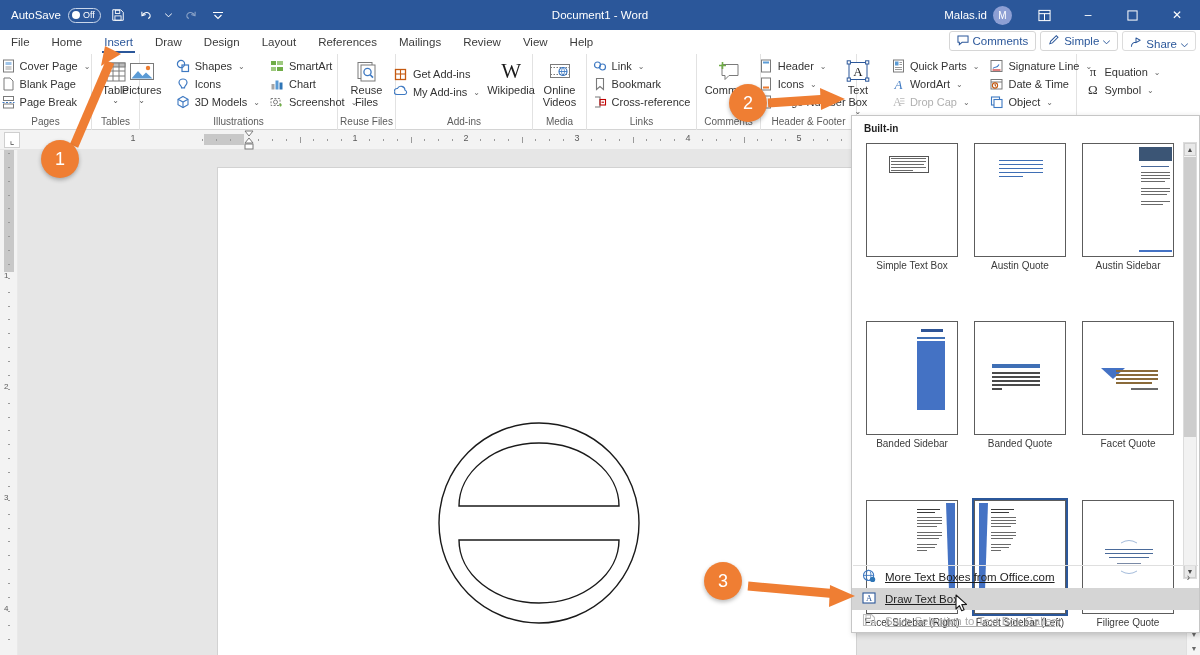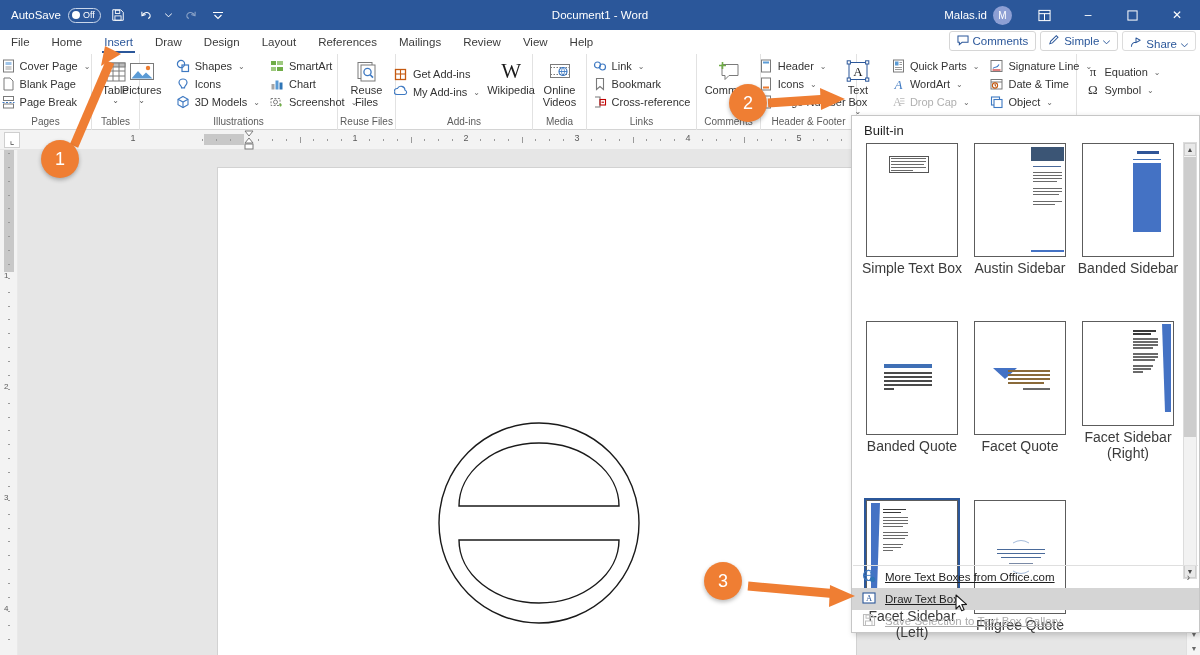--- a/index.html
+++ b/index.html
@@ -165,34 +165,34 @@
     display: flex; align-items: center; justify-content: center;
     font-size: 7px; color: #6a6a6a; }
 
   
   .gallery {
     position: absolute; left: 851px; top: 115px; width: 349px; height: 518px;
     background: #ffffff; border: 1px solid #c6c6c6;
     box-shadow: 2px 2px 6px rgba(0,0,0,0.18);
   }
   .gal-title {
-    font-size: 13px; font-weight: normal; color: #1f1f1f;
+    font-size: 10px; font-weight: bold; color: #1f1f1f;
     padding: 7px 0 5px 12px;
   }
   .gal-grid {
     position: absolute; left: 6px; top: 27px; width: 324px; height: 535px;
     display: flex; flex-wrap: wrap; gap: 0px; overflow: hidden;
   }
   .gal-cell { width: 108px; height: 140px; display: flex; flex-direction: column; align-items: center; }
   .gal-thumb {
     width: 92px; height: 114px; background: #ffffff; border: 1px solid #5c5c5c;
     position: relative; overflow: hidden;
   }
   .gal-thumb.sel { outline: 2px solid #2b579a; }
-  .gal-caption { font-size: 14px; color: #3b3b3b; padding-top: 3px; text-align: center; }
+  .gal-caption { font-size: 10px; color: #3b3b3b; padding-top: 3px; text-align: center; }
   .gal-scroll {
     position: absolute; right: 2px; top: 26px; width: 14px; height: 437px;
     background: #f2f2f2; border: 1px solid #dcdcdc;
   }
   .gal-scroll .gs-up, .gal-scroll .gs-dn {
     position: absolute; left: 0; width: 12px; height: 13px;
     display: flex; align-items: center; justify-content: center;
     font-size: 7px; color: #4a4a4a; background: #e9e9e9; border: 1px solid #cfcfcf;
   }
   .gal-scroll .gs-up { top: 0; } .gal-scroll .gs-dn { bottom: 0; }
@@ -880,20 +880,30 @@
           <div class="mblock" style="left:22px;top:12px;width:40px;height:17px;border:1px solid #555;background:#fff"></div>
           <div class="mline" style="left:24px;top:14px;width:35px;background:#6a6a6a"></div>
           <div class="mline" style="left:24px;top:17px;width:35px;background:#6a6a6a"></div>
           <div class="mline" style="left:24px;top:20px;width:33px;background:#6a6a6a"></div>
           <div class="mline" style="left:24px;top:23px;width:35px;background:#6a6a6a"></div>
           <div class="mline" style="left:24px;top:26px;width:22px;background:#6a6a6a"></div>
         </div>
         <div class="gal-caption">Simple Text Box</div>
       </div>
 
+      <div class="gal-cell">
+        <div class="gal-thumb">
+          <div class="mline" style="left:24px;top:16px;width:44px;background:#3f6fb5"></div>
+          <div class="mline" style="left:24px;top:20px;width:44px;background:#3f6fb5"></div>
+          <div class="mline" style="left:24px;top:24px;width:44px;background:#3f6fb5"></div>
+          <div class="mline" style="left:24px;top:28px;width:44px;background:#3f6fb5"></div>
+          <div class="mline" style="left:24px;top:32px;width:24px;background:#3f6fb5"></div>
+        </div>
+        <div class="gal-caption">Austin Quote</div>
+      </div>
 
       <div class="gal-cell">
         <div class="gal-thumb">
           <div class="mblock" style="left:56px;top:3px;width:33px;height:14px;background:#3b5575"></div>
           <div class="mline" style="left:58px;top:22px;width:28px;background:#49699a"></div>
           <div class="mline" style="left:58px;top:28px;width:29px;background:#6a6a6a"></div>
           <div class="mline" style="left:58px;top:31px;width:29px;background:#6a6a6a"></div>
           <div class="mline" style="left:58px;top:34px;width:29px;background:#6a6a6a"></div>
           <div class="mline" style="left:58px;top:37px;width:24px;background:#6a6a6a"></div>
           <div class="mline" style="left:58px;top:44px;width:29px;background:#6a6a6a"></div>

